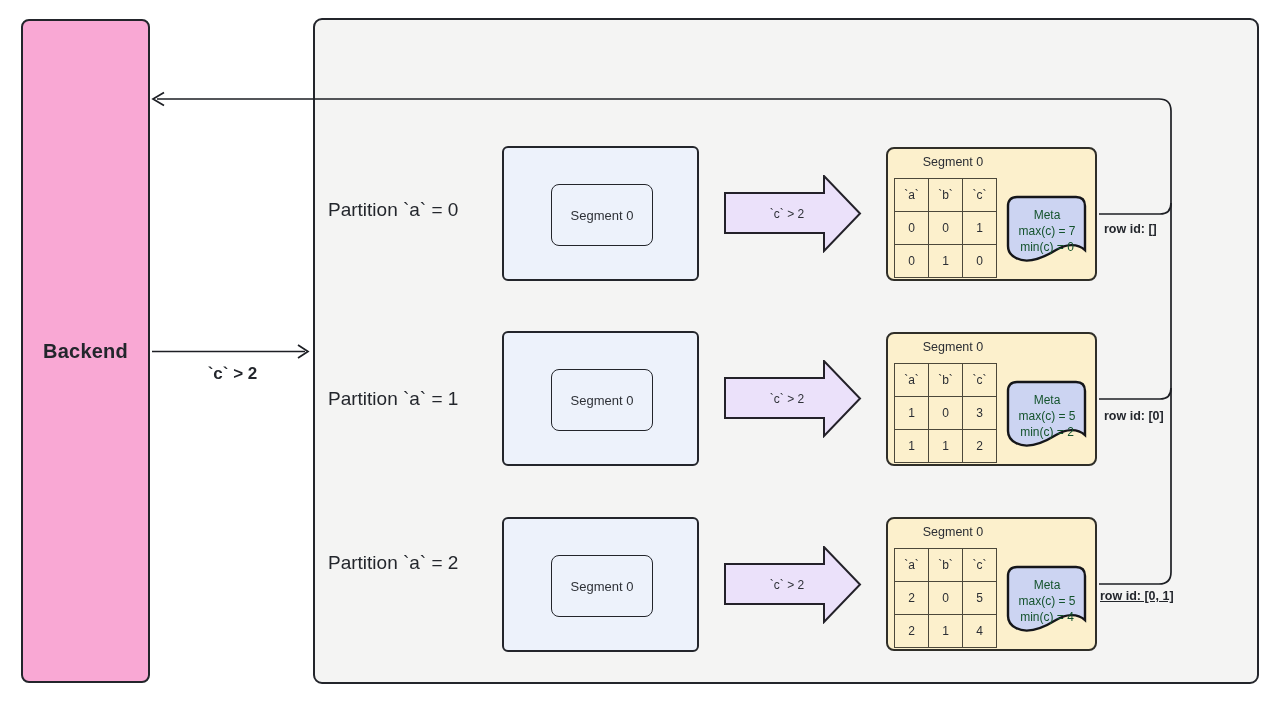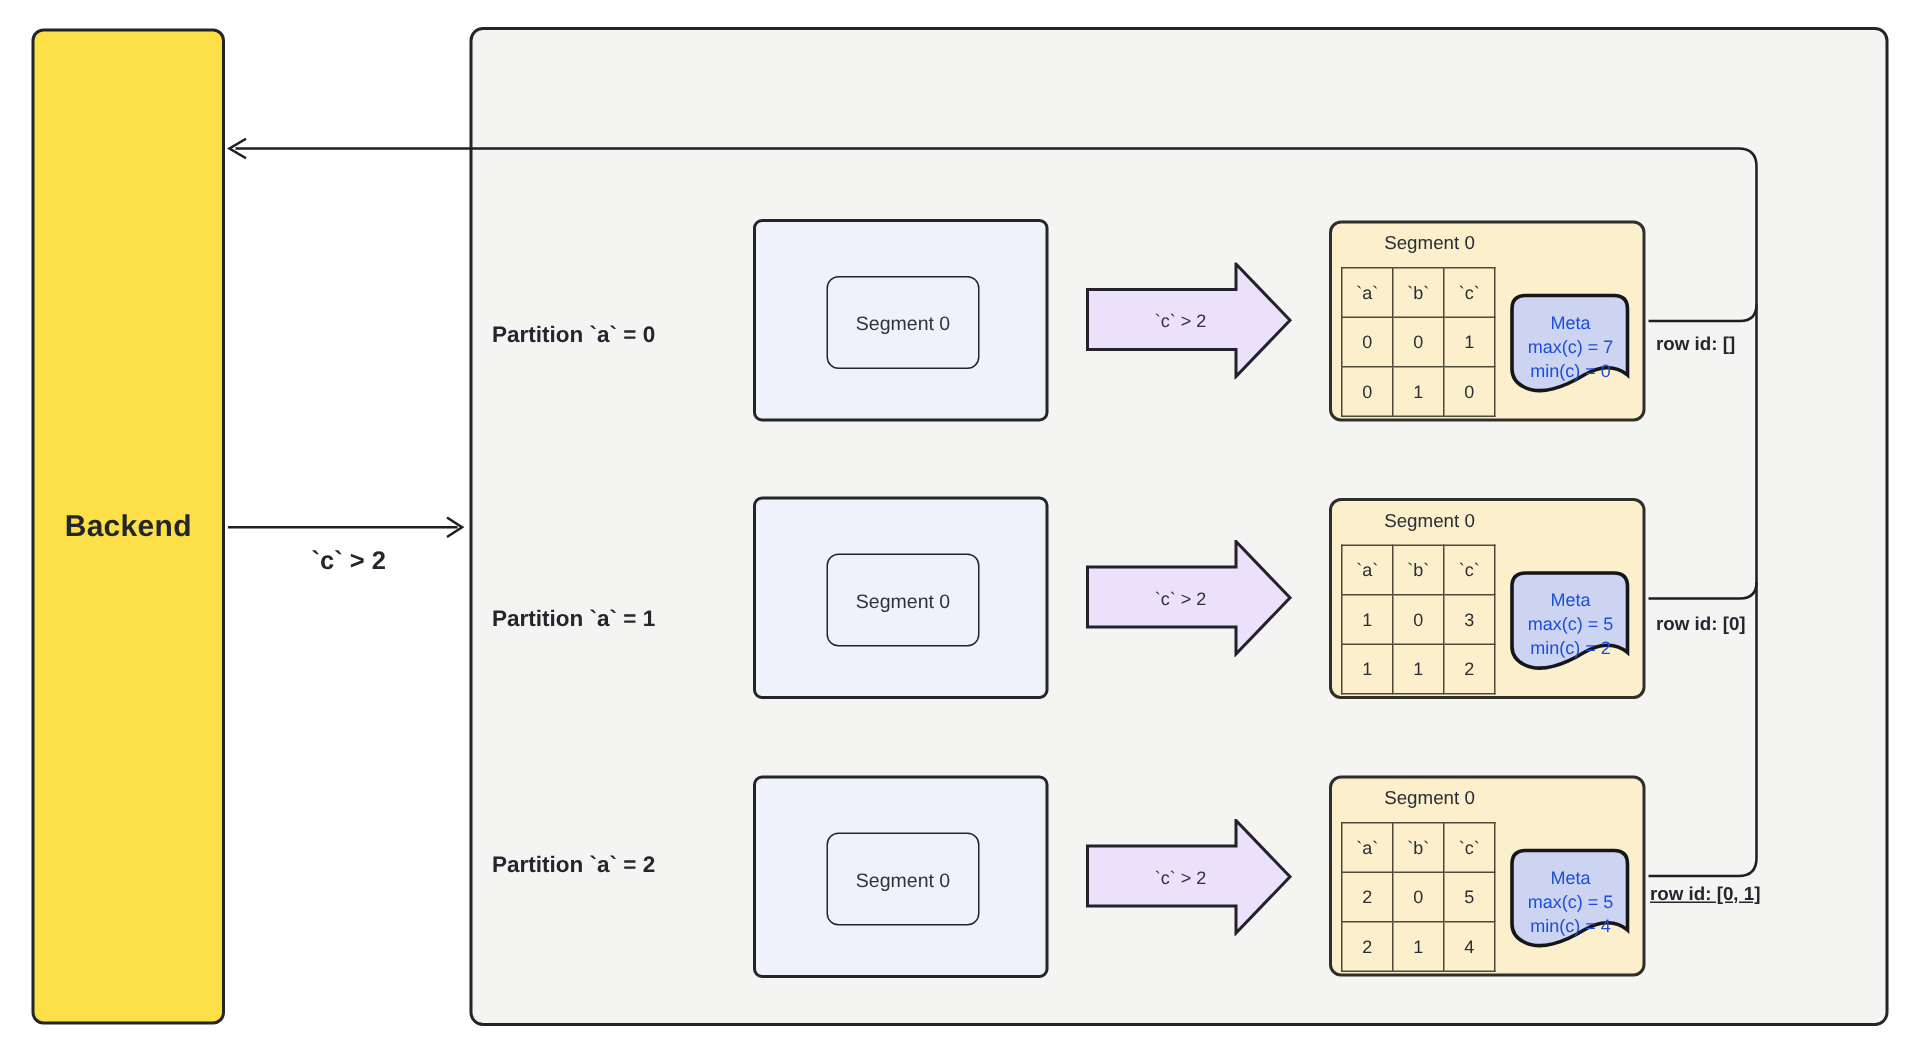--- a/index.html
+++ b/index.html
@@ -3,21 +3,21 @@
 <meta charset="utf-8">
 <style>
   * { margin:0; padding:0; box-sizing:border-box; }
   html,body { background:#ffffff; }
   body { font-family:"Liberation Sans", sans-serif; color:#23262c; }
   .canvas { position:relative; width:1280px; height:704px; background:#ffffff; overflow:hidden; }
 
   
   .backend-box {
     position:absolute; left:21px; top:19px; width:129px; height:664px;
-    background:#fde047; border:2px solid #23252b; border-radius:8px;
+    background:#f9a8d4; border:2px solid #23252b; border-radius:8px;
     display:flex; align-items:center; justify-content:center;
   }
   .backend-label { font-size:20px; font-weight:bold; letter-spacing:0.2px; }
 
   .engine-box {
     position:absolute; left:313px; top:18px; width:946px; height:666px;
     background:#f4f4f3; border:2px solid #23252b; border-radius:9px;
   }
 
   
@@ -26,21 +26,21 @@
 
   
   .flabel { position:absolute; z-index:6; white-space:nowrap; }
   .response-label { left:540px; top:68px; width:240px; text-align:center; font-size:15px; font-weight:bold; }
   .query-label { left:160px; top:364px; width:145px; text-align:center; font-size:17px; font-weight:bold; }
   .rowid-label { font-size:12.5px; font-weight:bold; }
 
   
   .partition-label {
     position:absolute; left:328px; z-index:4;
-    font-size:15px; font-weight:bold; white-space:nowrap;margin-top:16px;
+    font-size:19px; font-weight:normal; white-space:nowrap;
   }
   .seg-container {
     position:absolute; left:502px; width:197px; height:135px;
     background:#edf2fb; border:2px solid #23252b; border-radius:6px; z-index:2;
   }
   .inner-seg {
     position:absolute; left:47px; top:36px; width:102px; height:62px;
     background:#edf2fb; border:1.4px solid #23252b; border-radius:8px;
     display:flex; align-items:center; justify-content:center;
     font-size:13px; color:#2e3137;
@@ -68,21 +68,21 @@
   .seg-table th, .seg-table td {
     width:34px; height:33px; border:1px solid #4c483a;
     text-align:center; vertical-align:middle;
     font-size:12px; font-weight:normal; color:#2b2e34; padding:0;
   }
   .meta-doc { position:absolute; left:117px; top:45px; width:84px; height:77px; }
   .meta-doc svg { position:absolute; inset:0; }
   .meta-doc path { fill:#ccd4f2; stroke:#15161a; stroke-width:2.4px; }
   .meta-text {
     position:absolute; left:0; top:13px; width:84px; text-align:center;
-    font-size:12px; line-height:16px; color:#1d4ed8;
+    font-size:12px; line-height:16px; color:#14532d;
   }
 </style>
 </head>
 <body>
 
 <div class="canvas">
 
   <div class="backend-box">
     <div class="backend-label">Backend</div>
   </div>

